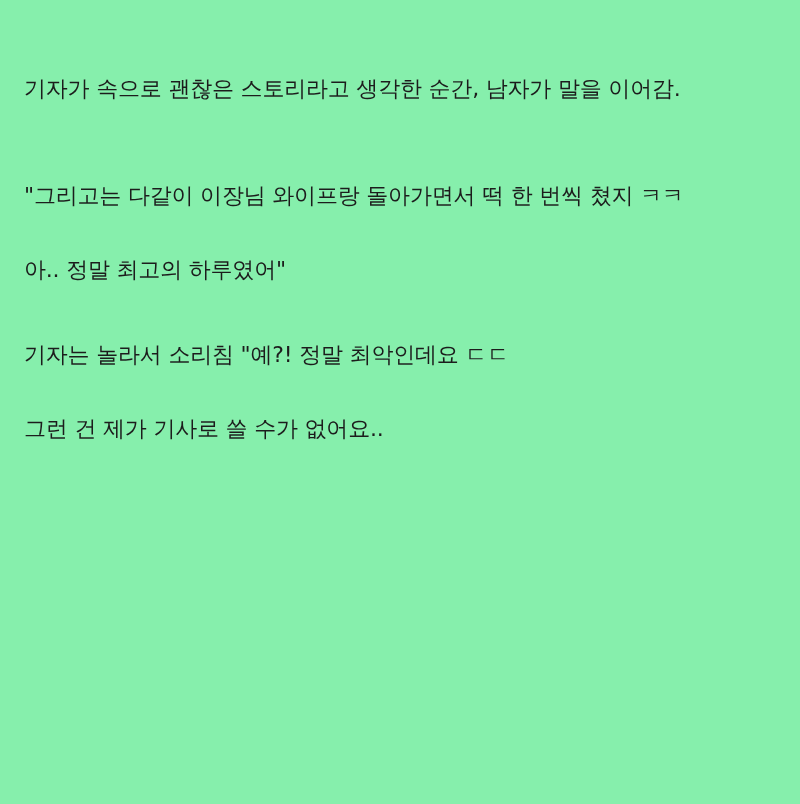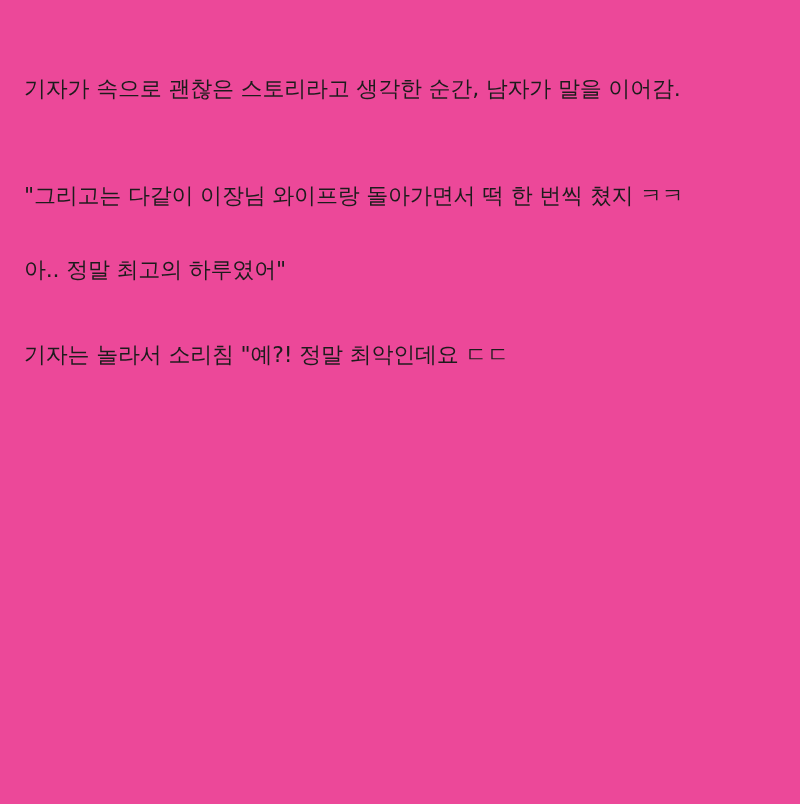--- a/index.html
+++ b/index.html
@@ -12,21 +12,21 @@
     width: 800px;
     height: 804px;
     font-family: "DejaVu Sans", "Liberation Sans", sans-serif;
     color: #1a1a1a;
     overflow: hidden;
   }
   .page {
     position: relative;
     width: 800px;
     height: 804px;
-    background: #ec4899;
+    background: #86efac;
     box-sizing: border-box;
     padding: 72px 24px 32px 24px;
   }
   .block {
     font-size: 22px;
     line-height: 1.52;
     letter-spacing: -0.2px;
     color: #1c1c1c;
     white-space: pre-wrap;
     word-break: keep-all;
@@ -49,17 +49,18 @@
   <div class="gap-md"></div>
 
   <div class="block">아.. 정말 최고의 하루였어"</div>
 
   <div class="gap-lg"></div>
 
   <div class="block">기자는 놀라서 소리침 "예?! 정말 최악인데요 ㄷㄷ</div>
 
   <div class="gap-md"></div>
 
+  <div class="block">그런 건 제가 기사로 쓸 수가 없어요..</div>
 
   <div class="gap-md"></div>
 
 
 </div>
 
 </body></html>

